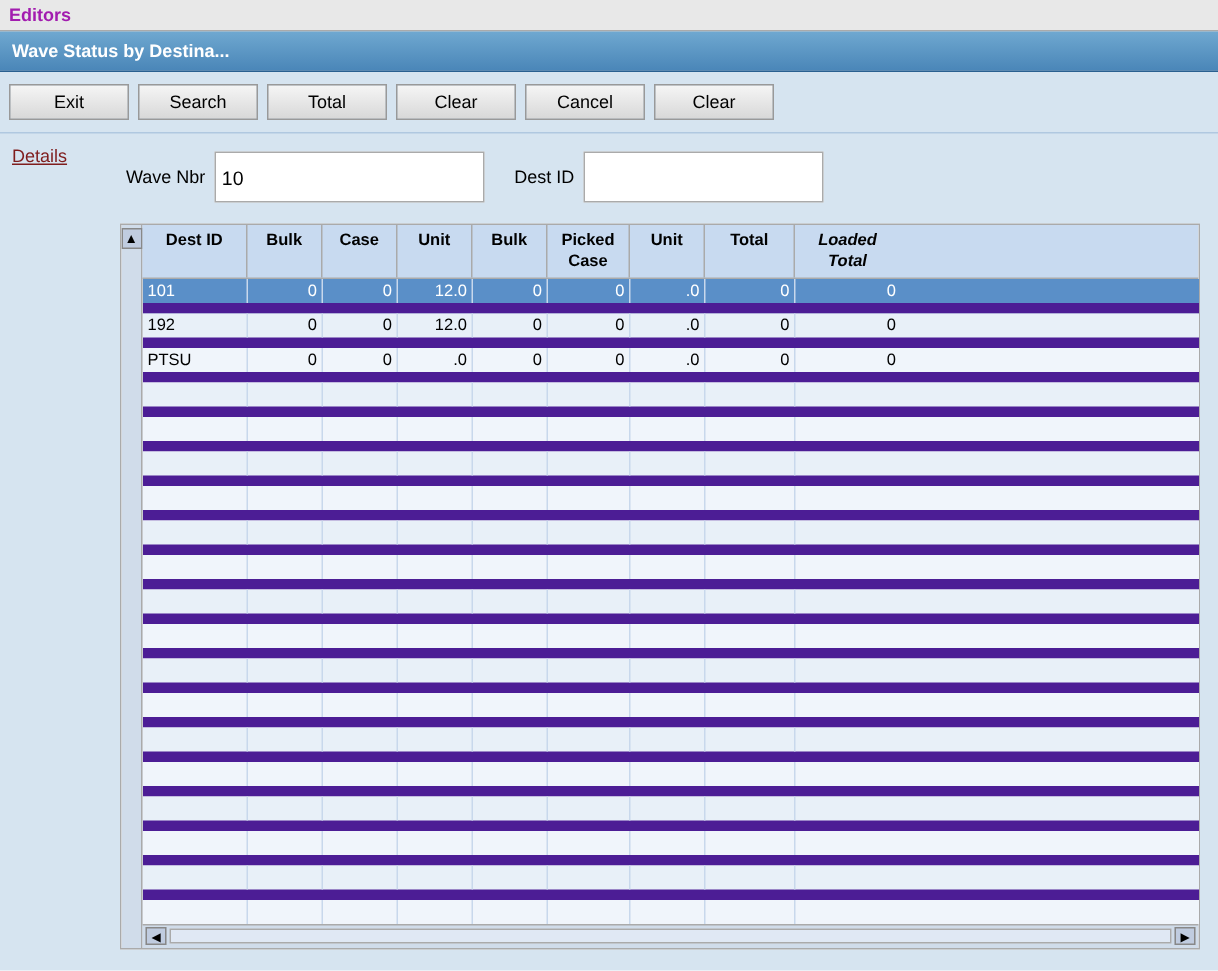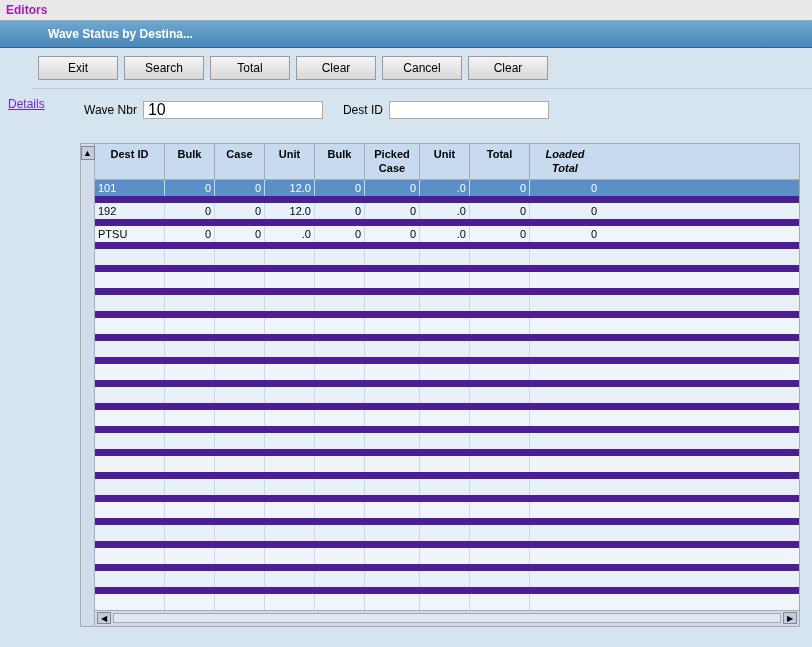--- a/index.html
+++ b/index.html
@@ -19,81 +19,79 @@
     }
     .app-header {
       background: linear-gradient(to bottom, #6fa8d0, #4a86b8);
       padding: 6px 8px;
       border-bottom: 1px solid #2a6090;
     }
     .app-header span {
       color: white;
       font-weight: bold;
       font-size: 12px;
-      margin-left: 40px;
     }
     .toolbar {
       background: #d6e4f0;
       padding: 8px 6px;
       display: flex;
       gap: 6px;
       border-bottom: 1px solid #b0c8e0;
-      margin-left: 32px;
     }
     .toolbar button {
       background: linear-gradient(to bottom, #f5f5f5, #d8d8d8);
       border: 1px solid #999;
       padding: 4px 16px;
       font-size: 12px;
       cursor: pointer;
       min-width: 80px;
       color: #000;
     }
     .main-content {
       display: flex;
       padding: 8px;
       gap: 8px;
     }
     .sidebar {
       width: 60px;
       flex-shrink: 0;
     }
     .sidebar a {
-      color: #6d28d9;
+      color: #7f1d1d;
       text-decoration: underline;
       font-size: 12px;
       cursor: pointer;
     }
     .content-area {
       flex: 1;
       background: #d6e4f0;
     }
     .form-row {
       display: flex;
       align-items: center;
       gap: 20px;
-      margin-bottom: 20px;
+      margin-bottom: 10px;
       padding: 4px 8px;
     }
     .form-field {
       display: flex;
       align-items: center;
       gap: 6px;
     }
     .form-field label {
       font-size: 12px;
       white-space: nowrap;
       color: #000;
     }
     .form-field input {
       background: white;
       border: 1px solid #aaa;
       padding: 2px 4px;
-      font-size: 16px;
-      height: 18px;
+      font-size: 13px;
+      height: 34px;
     }
     .wave-input { width: 180px; }
     .dest-input { width: 160px; }
     .grid-container {
       border: 1px solid #aaa;
       background: white;
       margin: 0 4px;
       position: relative;
       overflow: hidden;
     }

